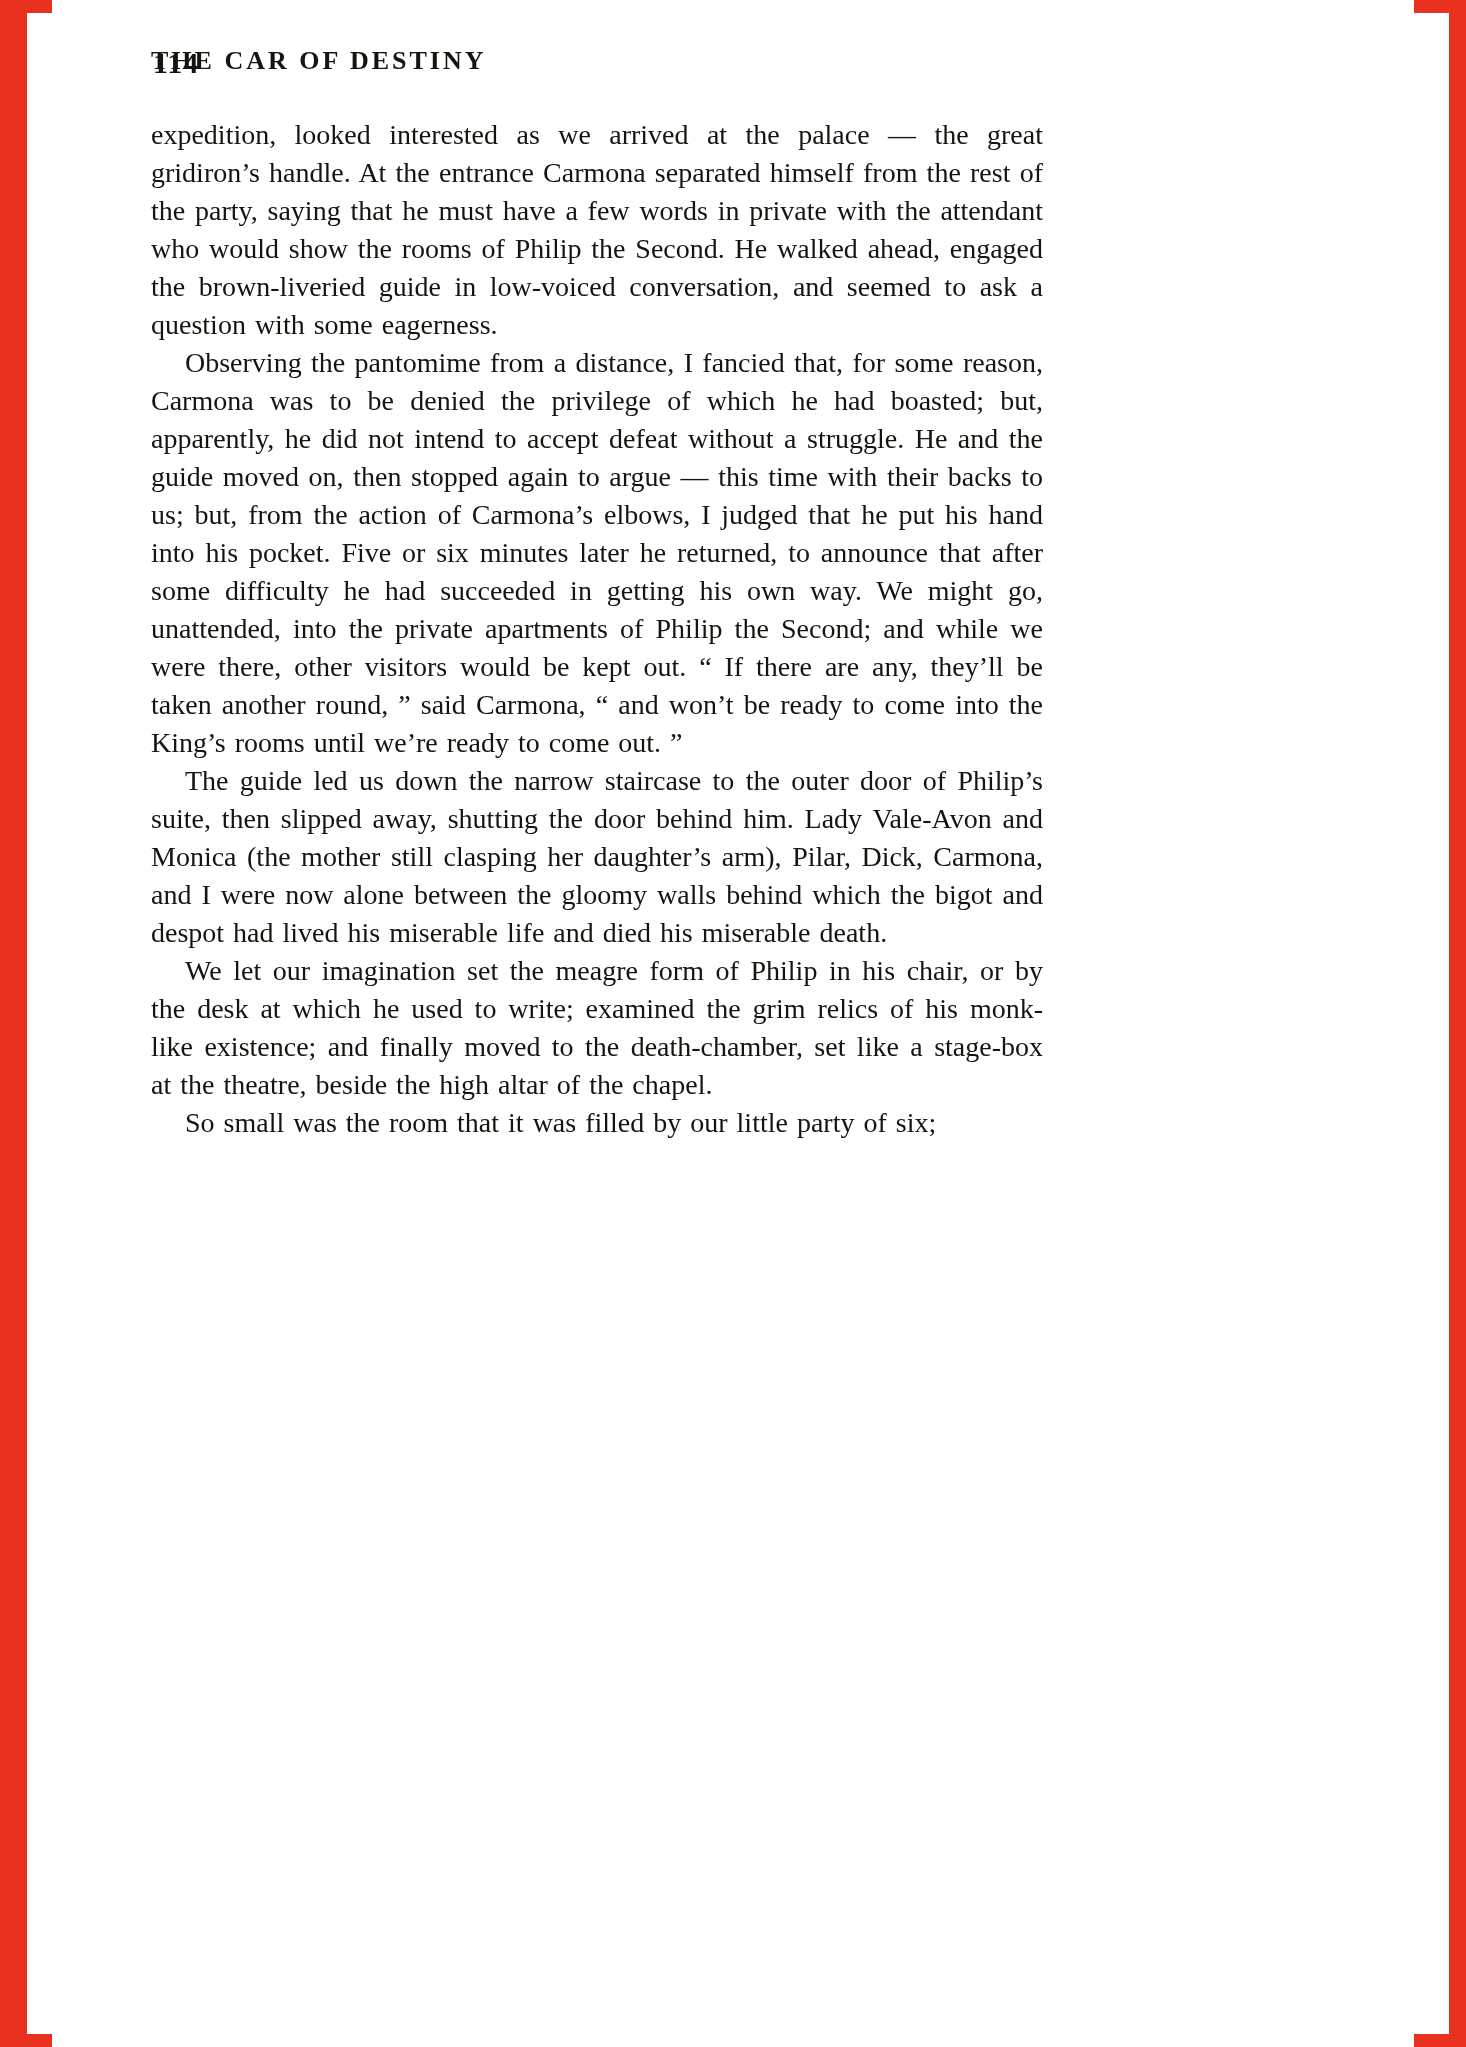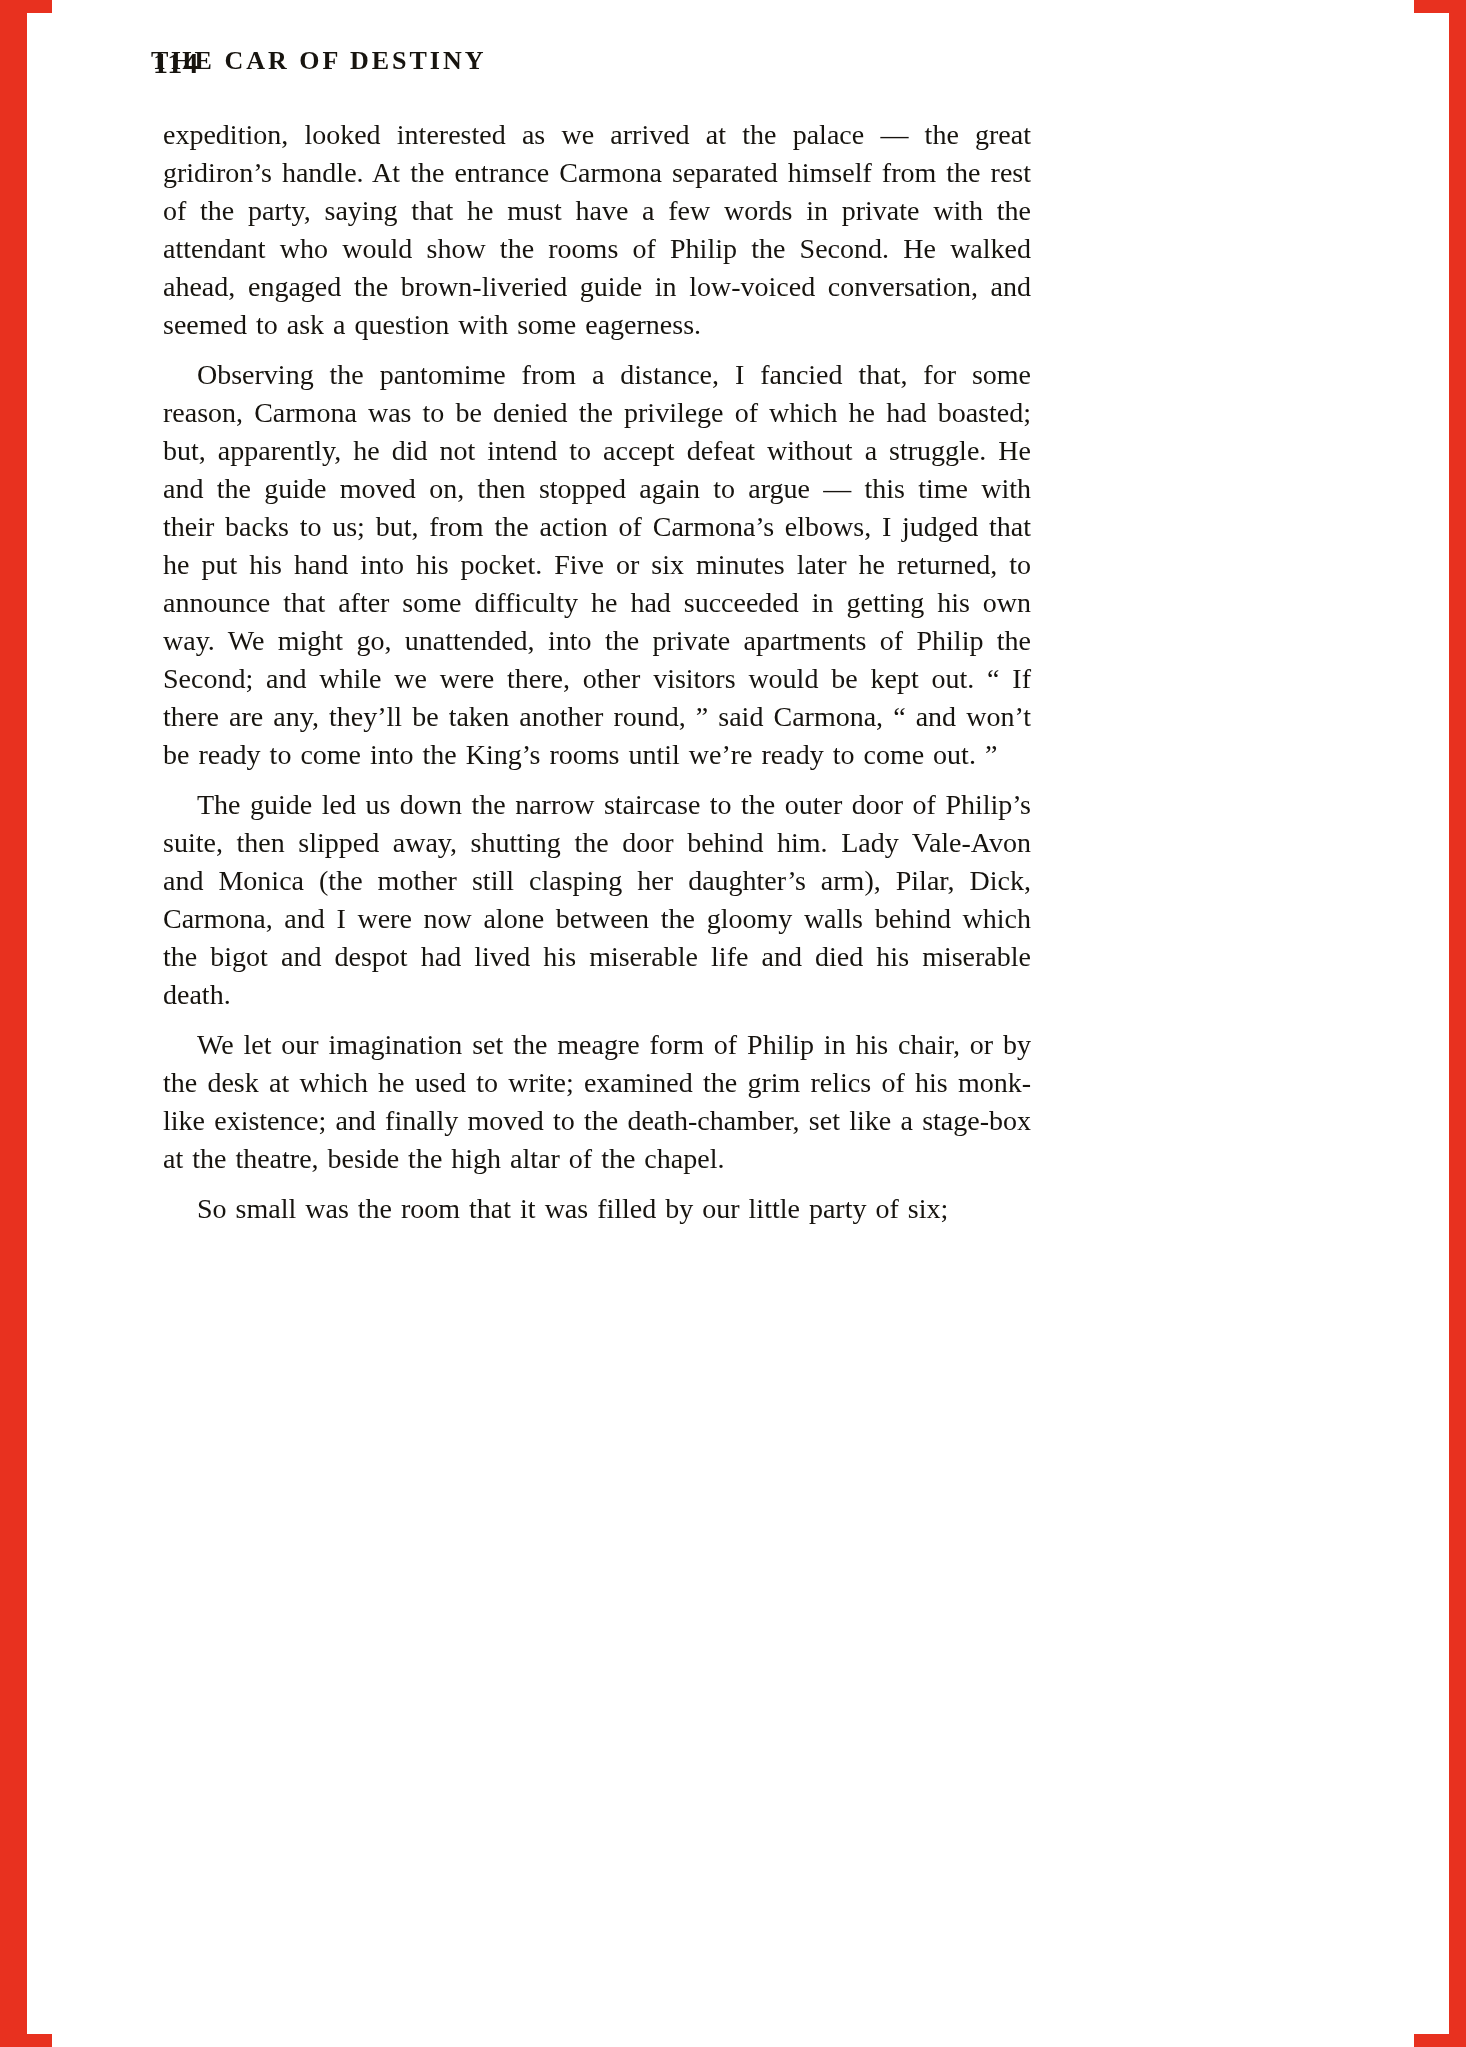--- a/index.html
+++ b/index.html
@@ -42,21 +42,21 @@
     letter-spacing:1px;
   }
   .head-title{
     display:block;
     font-size:26px;
     font-weight:700;
     letter-spacing:3px;
     white-space:nowrap;
   }
   .body-text p{
-    margin:12px;
+    margin:0;
     font-size:28px;
     line-height:38px;
     text-align:justify;
     text-indent:34px;
     word-spacing:2px;
   }
   .body-text p.noindent{text-indent:0;}
 </style>
 </head>
 <body>

